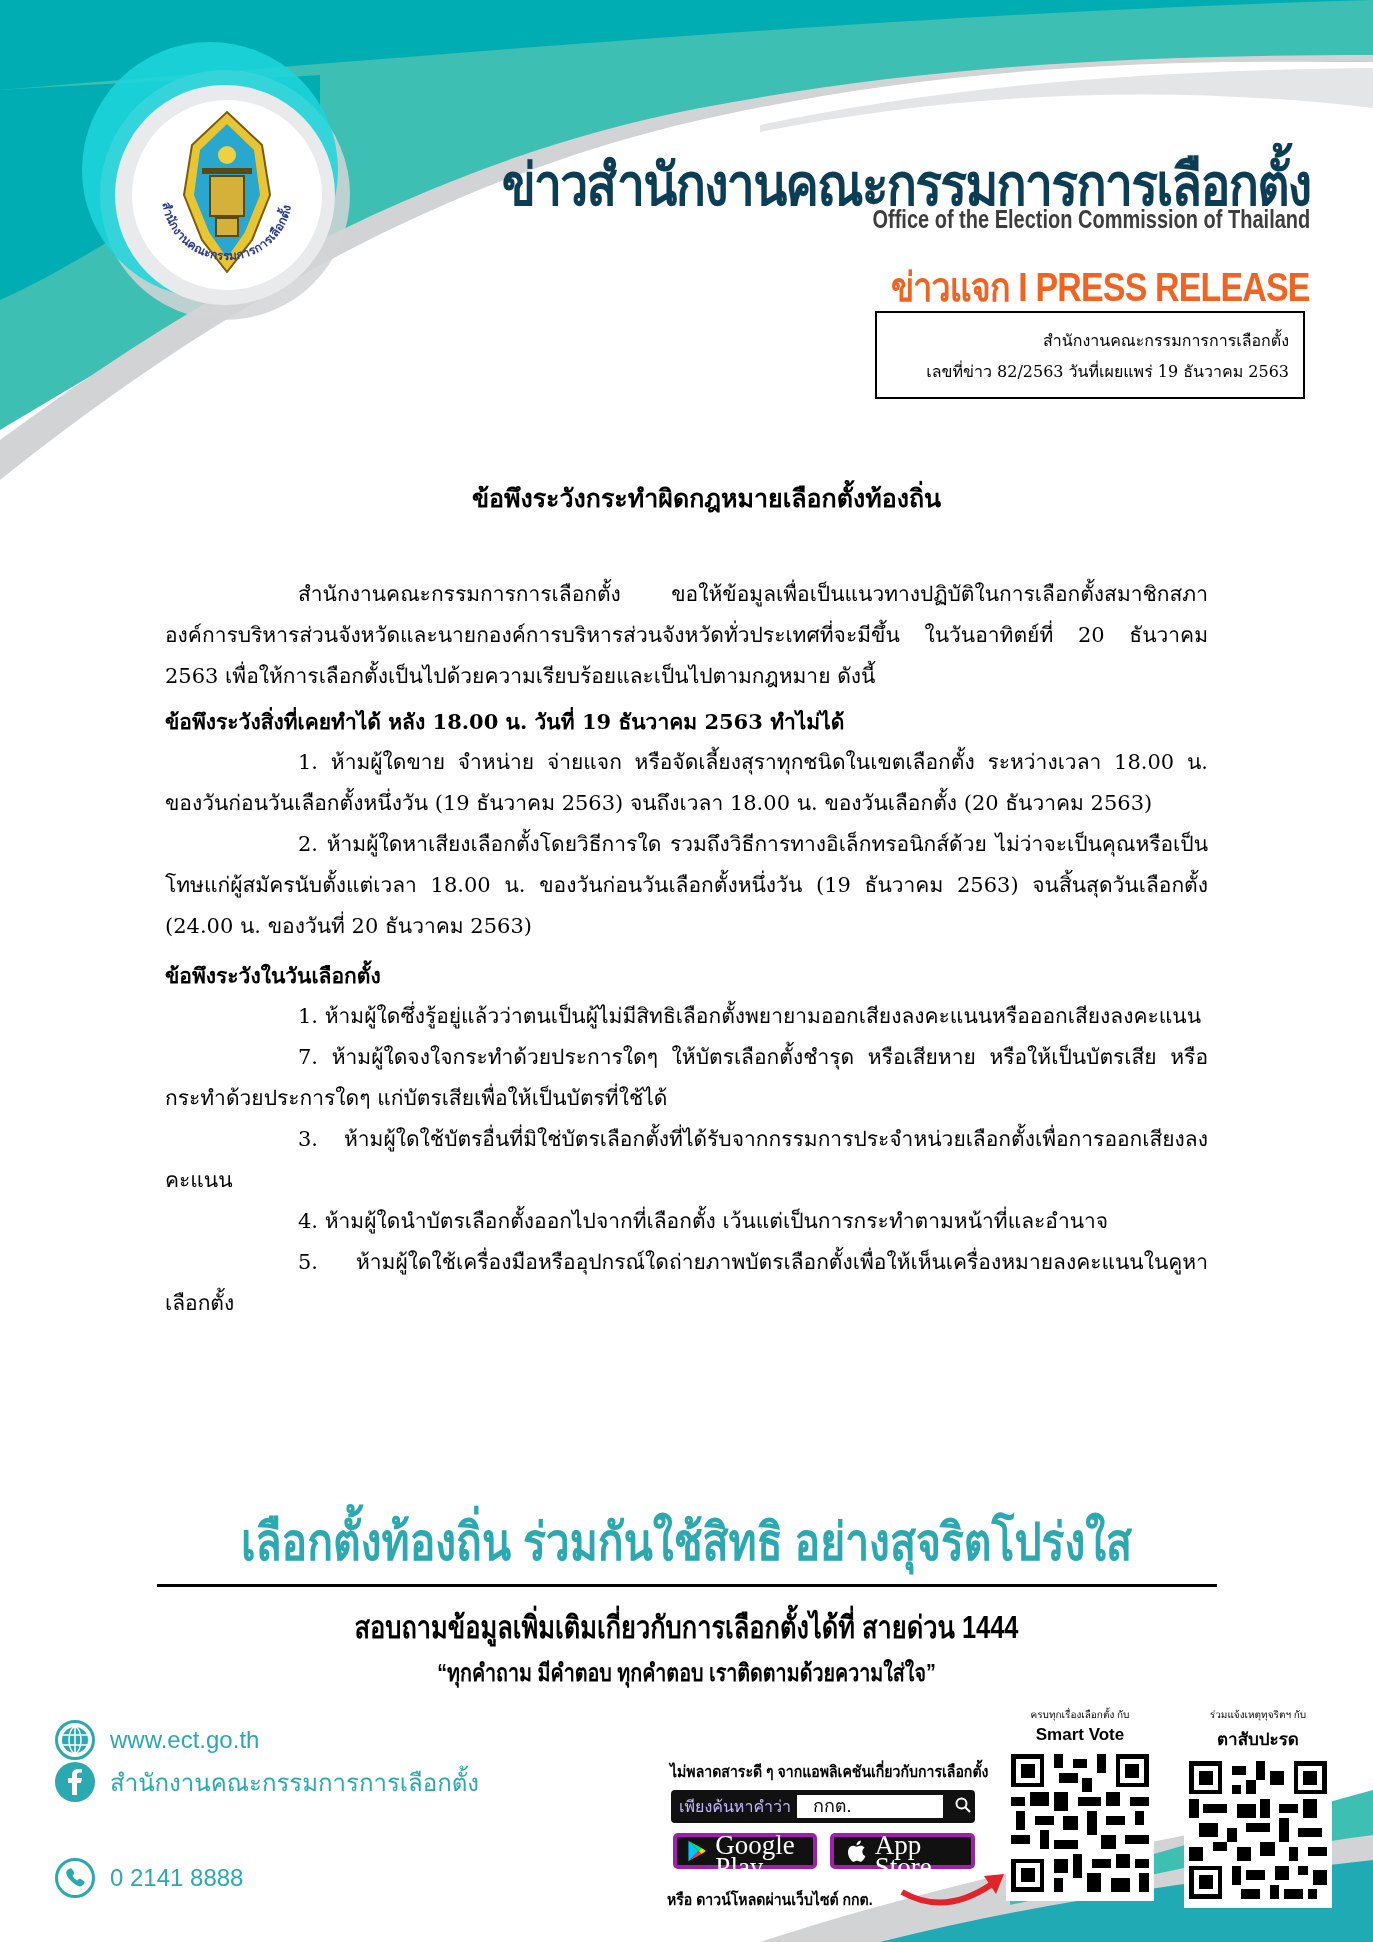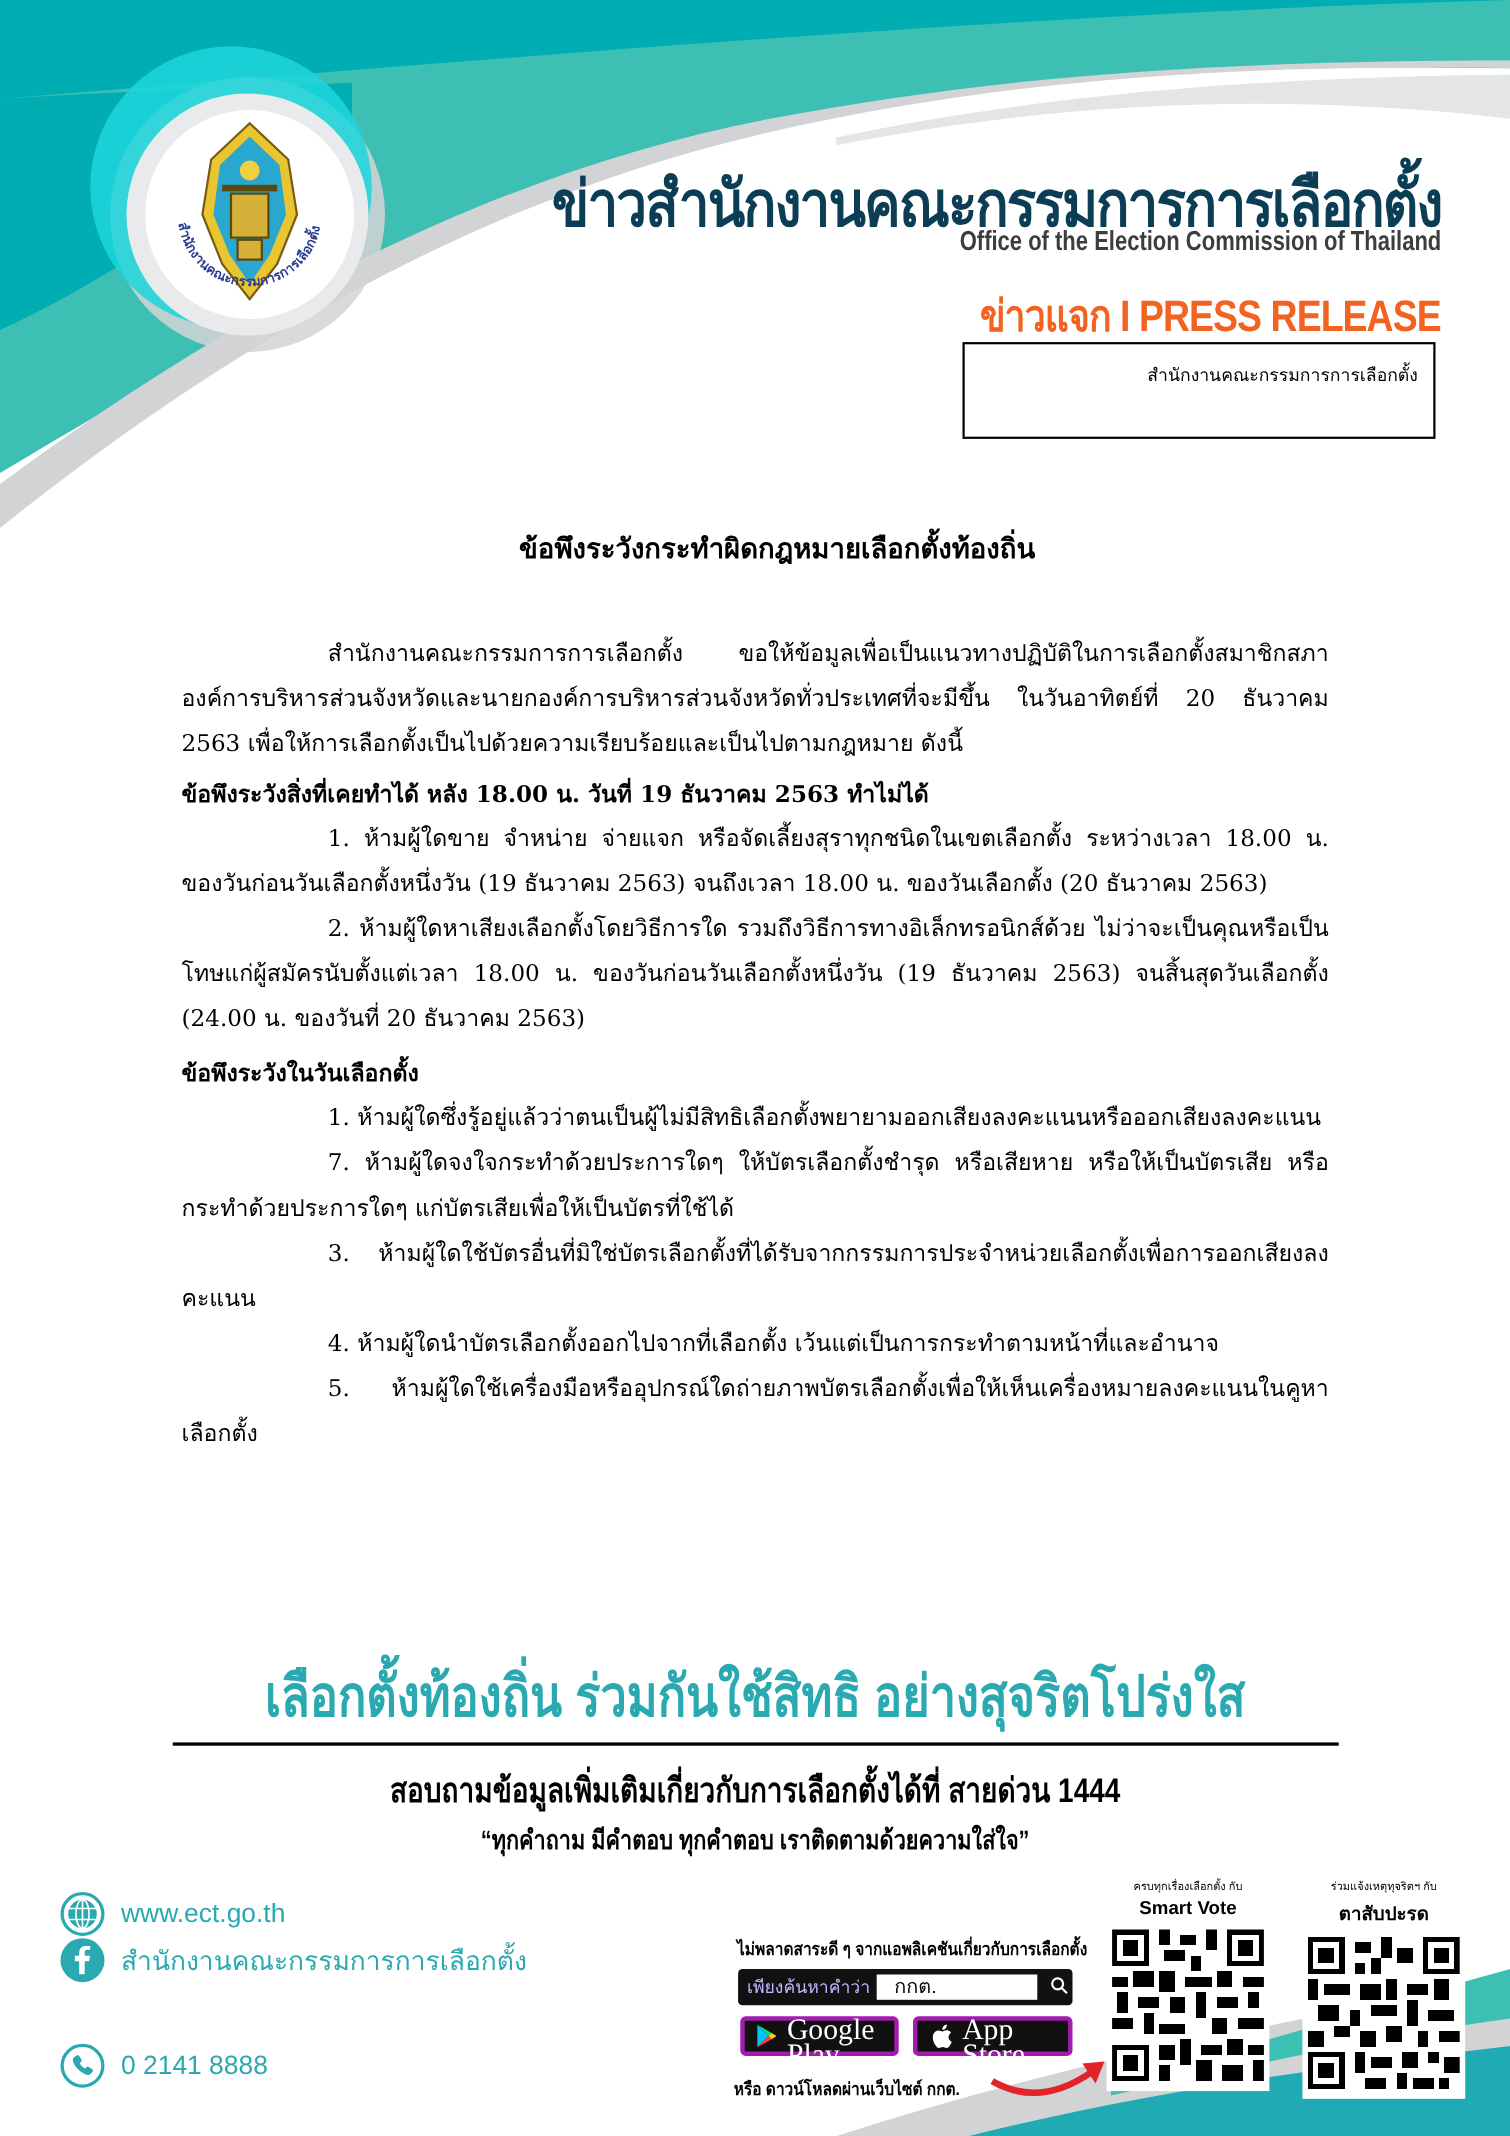--- a/index.html
+++ b/index.html
@@ -72,20 +72,21 @@
     </text>
   </svg>
 </div>
 
 <div class="header-th">ข่าวสำนักงานคณะกรรมการการเลือกตั้ง</div>
 <div class="header-en">Office of the Election Commission of Thailand</div>
 <div class="press">ข่าวแจก I PRESS RELEASE</div>
 
 <div class="info-box">
   <div>สำนักงานคณะกรรมการการเลือกตั้ง</div>
+  <div>เลขที่ข่าว 82/2563 วันที่เผยแพร่ 19 ธันวาคม 2563</div>
 </div>
 
 <div class="doc-title">ข้อพึงระวังกระทำผิดกฎหมายเลือกตั้งท้องถิ่น</div>
 
 <div class="body-text" style="top:574px;">
   <p class="indent">สำนักงานคณะกรรมการการเลือกตั้ง ขอให้ข้อมูลเพื่อเป็นแนวทางปฏิบัติในการเลือกตั้งสมาชิกสภาองค์การบริหารส่วนจังหวัดและนายกองค์การบริหารส่วนจังหวัดทั่วประเทศที่จะมีขึ้น ในวันอาทิตย์ที่ 20 ธันวาคม 2563 เพื่อให้การเลือกตั้งเป็นไปด้วยความเรียบร้อยและเป็นไปตามกฎหมาย ดังนี้</p>
   <p class="sub-h" style="margin-top:4px;">ข้อพึงระวังสิ่งที่เคยทำได้ หลัง 18.00 น. วันที่ 19 ธันวาคม 2563 ทำไม่ได้</p>
   <p class="indent">1. ห้ามผู้ใดขาย จำหน่าย จ่ายแจก หรือจัดเลี้ยงสุราทุกชนิดในเขตเลือกตั้ง ระหว่างเวลา 18.00 น. ของวันก่อนวันเลือกตั้งหนึ่งวัน (19 ธันวาคม 2563) จนถึงเวลา 18.00 น. ของวันเลือกตั้ง (20 ธันวาคม 2563)</p>
   <p class="indent">2. ห้ามผู้ใดหาเสียงเลือกตั้งโดยวิธีการใด รวมถึงวิธีการทางอิเล็กทรอนิกส์ด้วย ไม่ว่าจะเป็นคุณหรือเป็นโทษแก่ผู้สมัครนับตั้งแต่เวลา 18.00 น. ของวันก่อนวันเลือกตั้งหนึ่งวัน (19 ธันวาคม 2563) จนสิ้นสุดวันเลือกตั้ง (24.00 น. ของวันที่ 20 ธันวาคม 2563)</p>
   <p class="sub-h" style="margin-top:8px;">ข้อพึงระวังในวันเลือกตั้ง</p>

